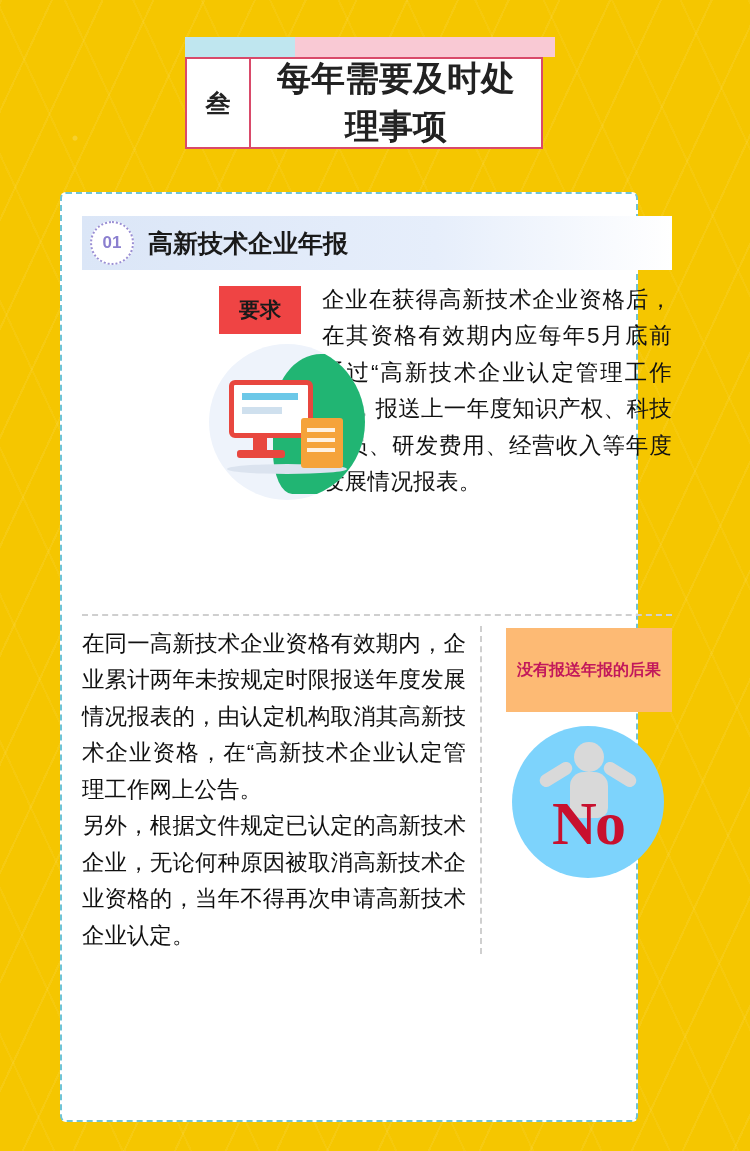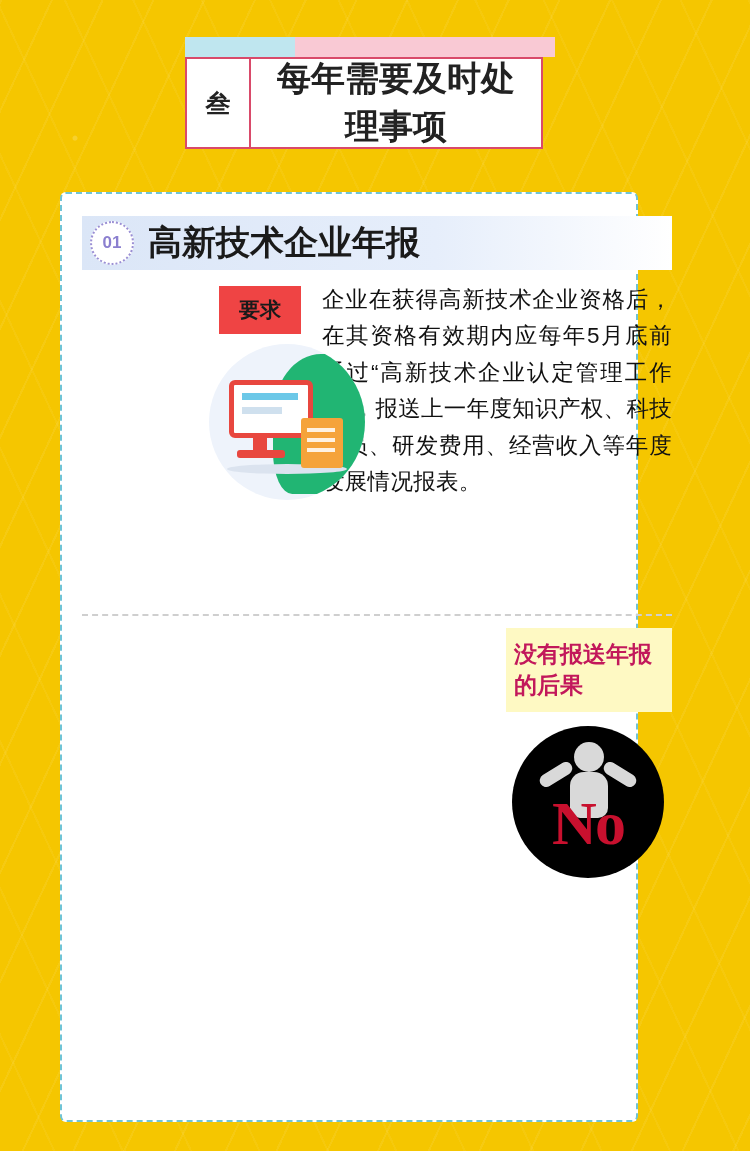--- a/index.html
+++ b/index.html
@@ -123,21 +123,21 @@
     color: #8b7fcf;
     font-size: 17px;
     display: flex;
     align-items: center;
     justify-content: center;
     font-weight: bold;
     box-sizing: border-box;
   }
   .section-title {
     margin-left: 14px;
-    font-size: 34px;
+    font-size: 25px;
     font-weight: bold;
     color: #1a1a1a;
   }
 
   
   .req-area {
     position: absolute;
     left: 20px;
     top: 92px;
     width: 590px;
@@ -285,39 +285,40 @@
   }
   .bottom-text p {
     margin: 0;
   }
   .consequence-label {
     position: absolute;
     left: 424px;
     top: 2px;
     width: 166px;
     height: 84px;
-    background: #fef9c3;
+    background: #fdba74;
     color: #c2185b;
-    font-size: 23px;
+    font-size: 16px;
     font-weight: bold;
     line-height: 1.35;
     display: flex;
     align-items: center;
     justify-content: center;
+    text-align: center;
     padding: 0 8px;
     box-sizing: border-box;
   }
   .no-illus {
     position: absolute;
     left: 430px;
     top: 100px;
     width: 152px;
     height: 152px;
     border-radius: 50%;
-    background: #000000;
+    background: #7dd3fc;
     overflow: hidden;
   }
   .no-illus .person-head {
     position: absolute;
     left: 62px;
     top: 16px;
     width: 30px;
     height: 30px;
     border-radius: 50%;
     background: #d9d9d9;
@@ -401,20 +402,24 @@
         <div class="base"></div>
         <div class="doc">
           <div class="doc-line" style="top:10px;"></div>
           <div class="doc-line" style="top:20px;"></div>
           <div class="doc-line" style="top:30px;"></div>
         </div>
       </div>
     </div>
 
     <div class="bottom">
+      <div class="bottom-text">
+        <p>在同一高新技术企业资格有效期内，企业累计两年未按规定时限报送年度发展情况报表的，由认定机构取消其高新技术企业资格，在“高新技术企业认定管理工作网上公告。</p>
+        <p>另外，根据文件规定已认定的高新技术企业，无论何种原因被取消高新技术企业资格的，当年不得再次申请高新技术企业认定。</p>
+      </div>
 
       <div class="consequence-label">没有报送年报的后果</div>
 
       <div class="no-illus">
         <div class="arm-l"></div>
         <div class="arm-r"></div>
         <div class="person-head"></div>
         <div class="person-body"></div>
         <div class="no-text">No</div>
       </div>

